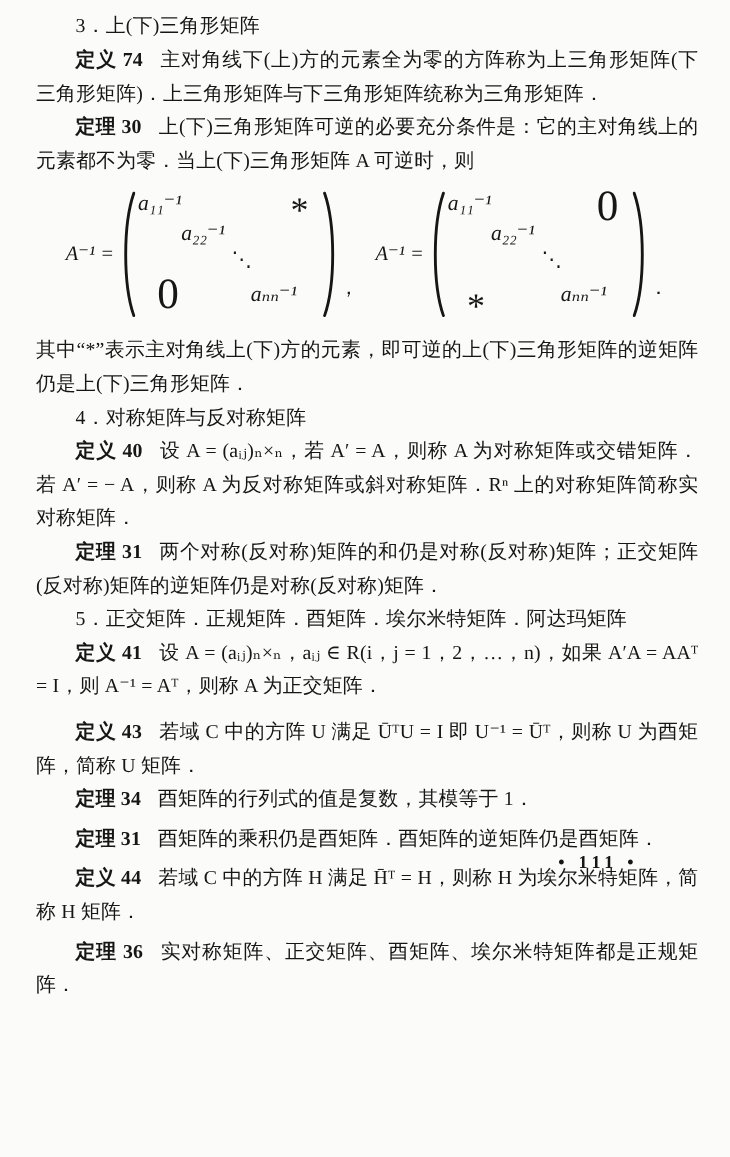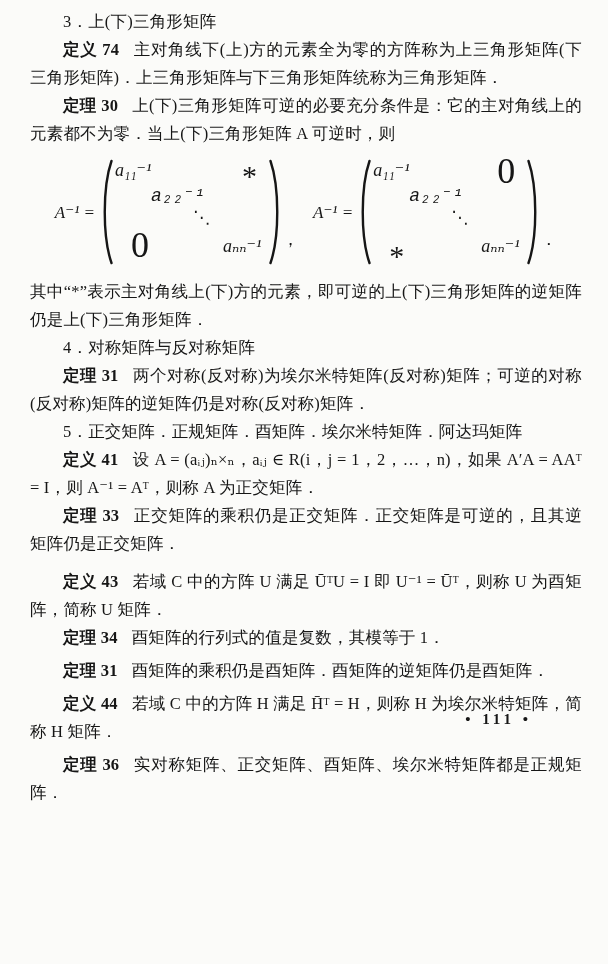--- a/index.html
+++ b/index.html
@@ -49,23 +49,23 @@
     width: 152px; height: 102px;
     margin: 0 2px;
   }
   .e {
     position: absolute;
     font-style: italic;
     font-size: 18px;
     white-space: nowrap;
   }
   .e.d1 { left: 0;    top: -2px; }
-  .e.d2 { left: 36px; top: 23px; font-family: Liberation Mono, monospace; }
+  .e.d2 { left: 36px; top: 23px; }
   .e.dots { left: 78px; top: 46px; font-style: normal; font-size: 17px; letter-spacing: 1px; }
-  .e.d3 { left: 108px; top: 74px; }
+  .e.d3 { left: 94px; top: 74px; }
   .e.tr { right: 10px; top: -6px; }
   .e.bl { left: 16px;  bottom: -2px; }
   .e.zero { font-style: normal; font-size: 36px; line-height: 1; font-weight: 400; }
   .e.tr.zero { top: -8px; }
   .e.bl.zero { bottom: 0px; }
   .e.star { font-style: normal; font-size: 30px; line-height: 1; }
   .e.tr.star { top: 0px; }
   .e.bl.star { bottom: -8px; }
   .sep { font-size: 17px; align-self: flex-end; padding-bottom: 14px; }
 
@@ -128,29 +128,29 @@
         </svg>
       <span class="sep">．</span>
     </span>
 
   </div>
 
   <p class="para noindent"><span>其中“*”表示主对角线上(下)方的元素，即可逆的上(下)三角形矩阵的逆矩阵仍是上(下)三角形矩阵．</span></p>
 
   <p class="para"><span>4．对称矩阵与反对称矩阵</span></p>
 
+  <p class="para"><b class="lbl">定义 40</b><span>设 A = (aᵢⱼ)ₙ×ₙ，若 A′ = A，则称 A 为对称矩阵或交错矩阵．若 A′ = − A，则称 A 为反对称矩阵或斜对称矩阵．Rⁿ 上的对称矩阵简称实对称矩阵．</span></p>
 
-  <p class="para"><b class="lbl">定理 31</b><span>两个对称(反对称)为埃尔米特矩阵(反对称)矩阵；可逆的对称(反对称)矩阵的逆矩阵仍是对称(反对称)矩阵．</span></p>
+  <p class="para"><b class="lbl">定理 31</b><span>两个对称(反对称)矩阵的和仍是对称(反对称)矩阵；正交矩阵(反对称)矩阵的逆矩阵仍是对称(反对称)矩阵．</span></p>
 
   <p class="para"><span>5．正交矩阵．正规矩阵．酉矩阵．埃尔米特矩阵．阿达玛矩阵</span></p>
 
   <p class="para"><b class="lbl">定义 41</b><span>设 A = (aᵢⱼ)ₙ×ₙ，aᵢⱼ ∈ R(i，j = 1，2，…，n)，如果 A′A = AAᵀ = I，则 A⁻¹ = Aᵀ，则称 A 为正交矩阵．</span></p>
 
 
-  <p class="para"><b class="lbl">定理 33</b><span>正交矩阵的乘积仍是正交矩阵．正交矩阵是可逆的，且其逆矩阵仍是正交矩阵．</span></p>
 
   <div class="spacer6"></div>
 
 
   <div class="spacer6"></div>
 
   <p class="para"><b class="lbl">定义 43</b><span>若域 C 中的方阵 U 满足 ŪᵀU = I 即 U⁻¹ = Ūᵀ，则称 U 为酉矩阵，简称 U 矩阵．</span></p>
 
   <p class="para"><b class="lbl">定理 34</b><span>酉矩阵的行列式的值是复数，其模等于 1．</span></p>
 

